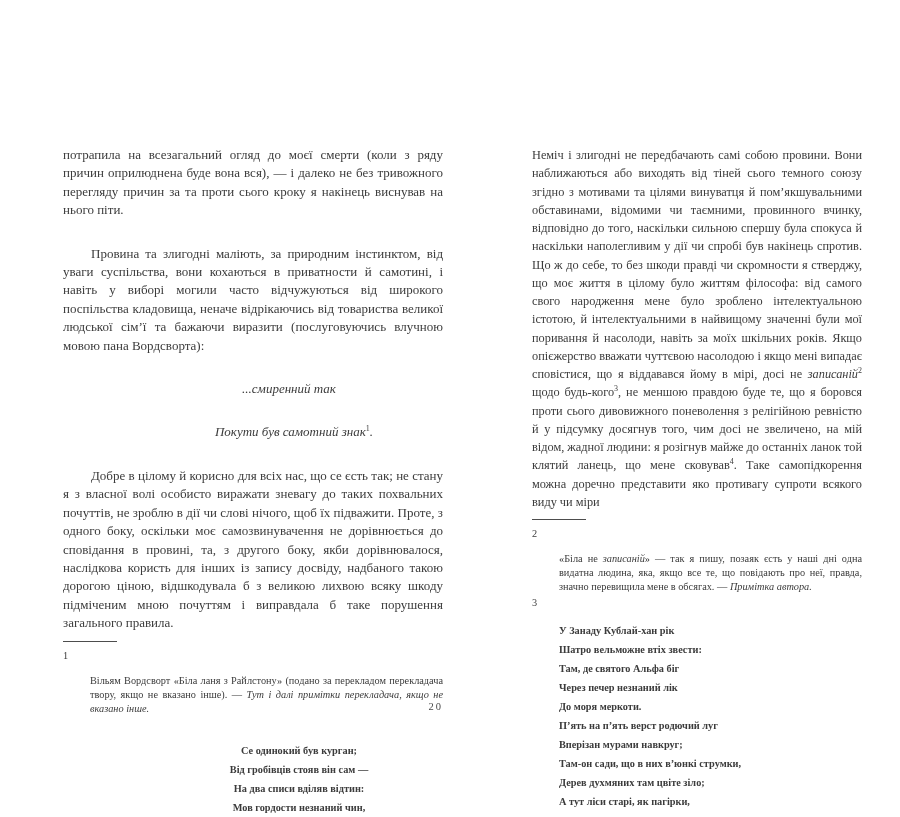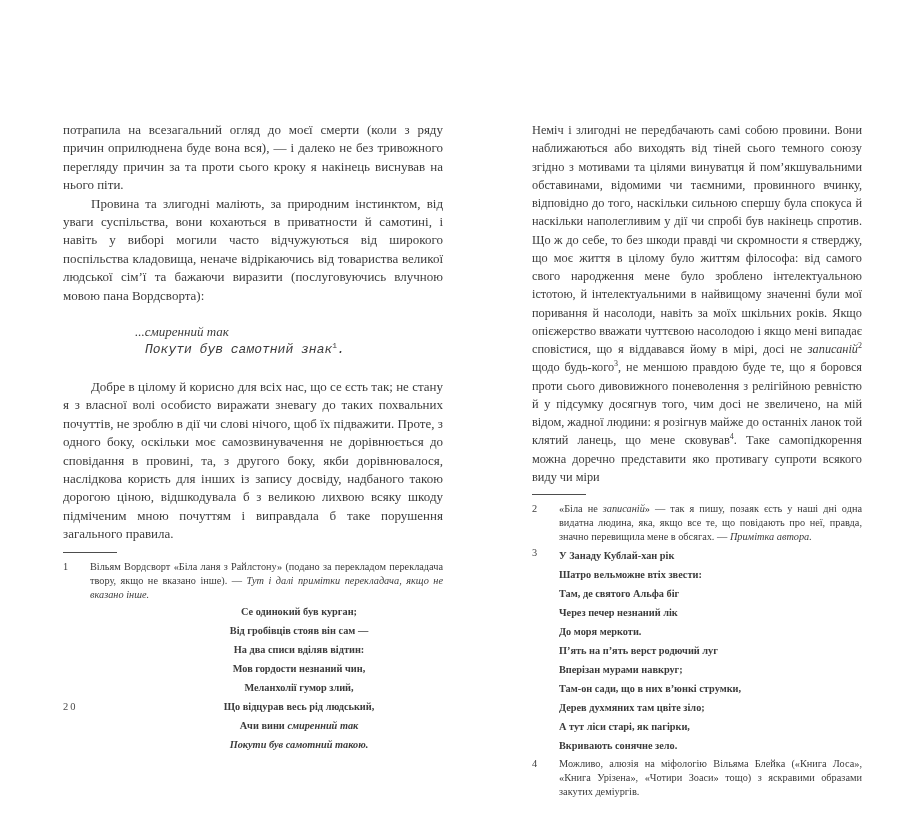--- a/index.html
+++ b/index.html
@@ -15,40 +15,40 @@
   .page-left  { left:63px;  width:380px; }
   .page-right { left:532px; width:330px; }
 
   .body-par {
     margin:0; font-size:13px; line-height:18.4px;
     text-align: justify; text-align-last: left;
   }
   .page-right .body-par { font-size:12.3px; line-height:18.25px; }
   .indent { text-indent:28px; }
 
-  .verse-quote { margin:18px 0 18px 72px; font-size:13px; line-height:18.4px; }
-  .verse-quote .q2 { margin-left:10px;font-family:Liberation Mono, monospace; }
+  .verse-quote { margin:18px 0 18px 72px; font-size:13px; line-height:18.4px;text-align:center; }
+  .verse-quote .q2 { margin-left:10px; }
 
   .i { font-style: italic; }
   .sup { vertical-align: super; font-size:8px; line-height:0; }
 
   .fn-rule { width:54px; border-top:1px solid var(--rule); margin:8px 0 7px 0; }
 
   .fn { display:flex; font-size:10.3px; line-height:14px; margin:0 0 2px 0; }
   .fn-marker { flex:none; width:27px; }
   .fn-body { flex:1; min-width:0; }
   .fn-text { display:block; text-align: justify; text-align-last: left; white-space: pre-wrap; }
   .fn-verse { white-space: pre-wrap; line-height:19px;font-weight:bold; }
   .fn-verse.indented { margin-left:65px;text-align:center; }
 
-  .rich { white-space: pre-wrap; }
+  .rich { white-space: pre-wrap; margin-top: 25px; }
 
   .page-number {
     position:absolute; top:580px; left:0; width:100%;
-    text-align:left; font-size:10.5px; letter-spacing:2px; color:#4a4a4a;
+    text-align:right; font-size:10.5px; letter-spacing:2px; color:#4a4a4a;
   }
 </style>
 </head>
 <body>
 
 <div class="page page-left">
   <p class="body-par rich"><span>потрапила на всезагальний огляд до моєї смерти (коли з ряду причин оприлюднена буде вона вся), — і далеко не без тривожного перегляду причин за та проти сього кроку я накінець виснував на нього піти.</span></p>
   <p class="body-par rich indent"><span>Провина та злигодні маліють, за природним інстинктом, від уваги суспільства, вони кохаються в приватности й самотині, і навіть у виборі могили часто відчужуються від широкого поспільства кладовища, неначе відрікаючись від товариства великої людської сім’ї та бажаючи виразити (послуговуючись влучною мовою пана Вордсворта):</span></p>
 
   <div class="verse-quote">

